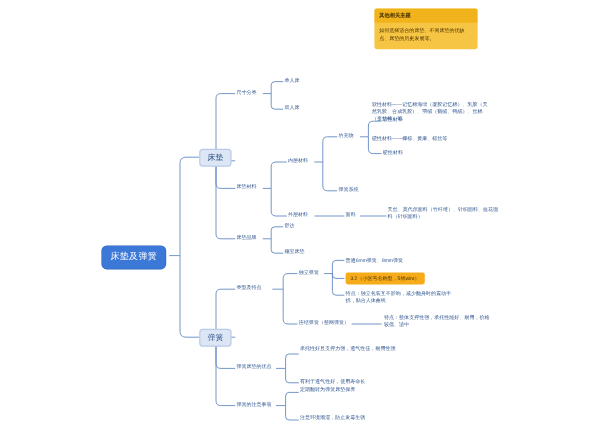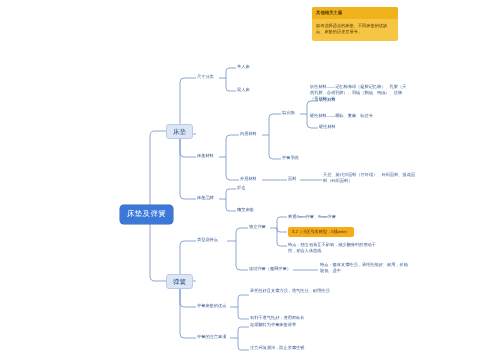--- a/index.html
+++ b/index.html
@@ -19,21 +19,20 @@
   .root{
     background:#3c78d8;
     color:#ffffff;
     border-radius:4px;
     font-size:7.5px;
     line-height:1.15;
     padding:5px 7px;
     letter-spacing:.3px;
     white-space:nowrap;
     box-shadow:0 0 0 .5px #2f63b4;
-    margin-left:35px;
   }
   
   .lvl1{
     background:#dce6f5;
     color:#2b4e86;
     border:.5px solid #b9cbe8;
     border-radius:3px;
     font-size:6.5px;
     line-height:1.15;
     padding:3px 6px;

